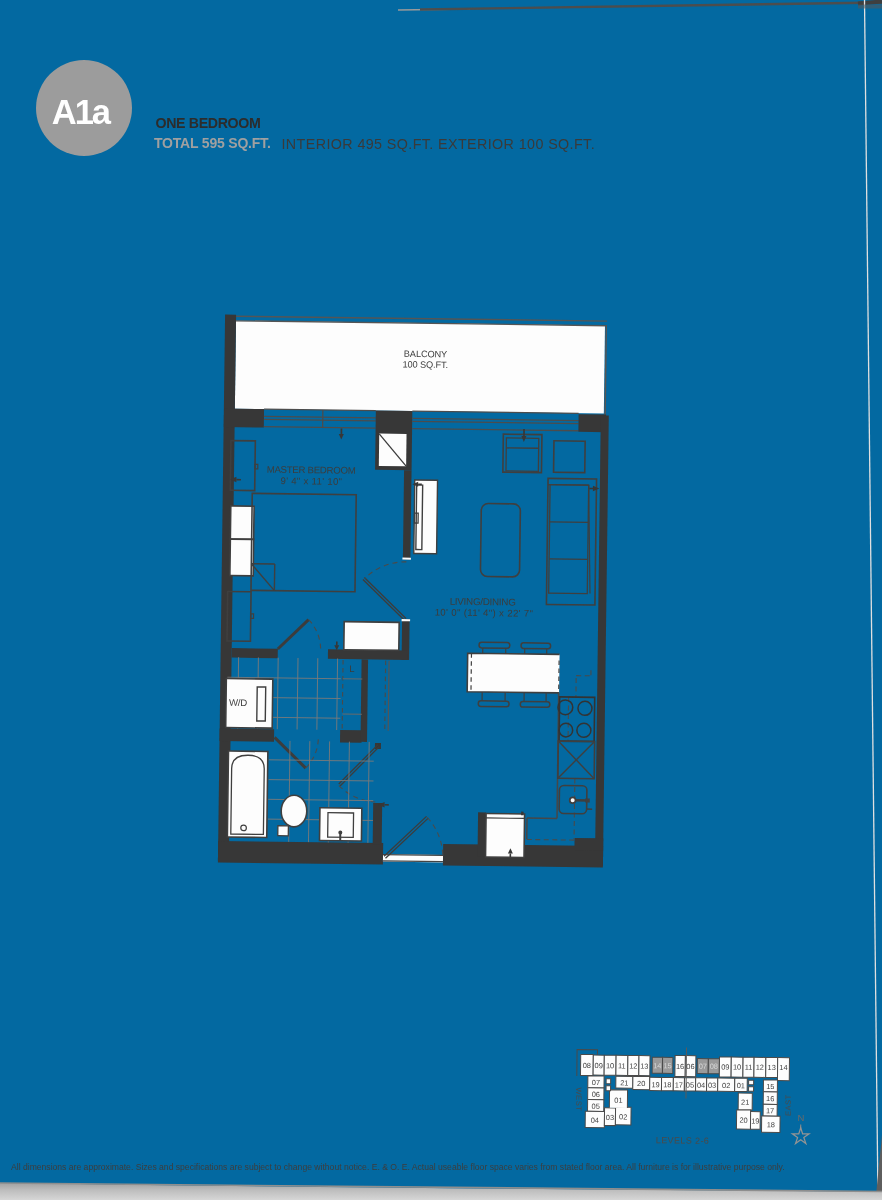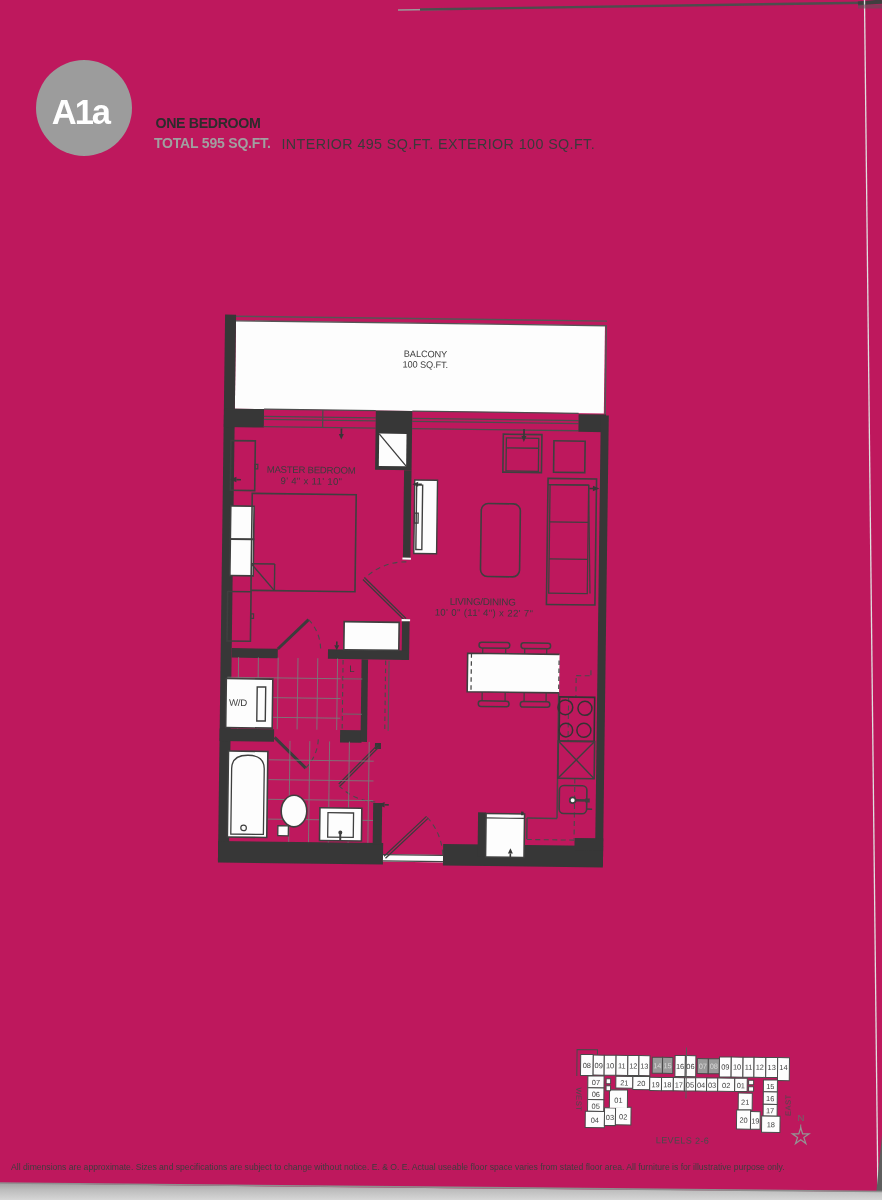--- a/index.html
+++ b/index.html
@@ -1,16 +1,16 @@
 <!DOCTYPE html>
 <html><head>
 <meta charset="utf-8">
 <style>
 html,body{margin:0;padding:0;}
-#page{position:relative;width:882px;height:1200px;background:#be185d;overflow:hidden;font-family:"Liberation Sans",sans-serif;text-decoration:underline;}
+#page{position:relative;width:882px;height:1200px;background:#0369a1;overflow:hidden;font-family:"Liberation Sans",sans-serif;text-decoration:underline;}
 svg text{font-family:"Liberation Sans",sans-serif;}
 </style>
 </head>
 <body>
 <div id="page">
 <svg width="882" height="1200" viewBox="0 0 882 1200">
 
 <g>
 <line x1="398" y1="10" x2="470" y2="9" stroke="#9a9a9a" stroke-width="1.6"></line>
 <line x1="420" y1="9.5" x2="882" y2="2.5" stroke="#4d4d4d" stroke-width="2.4"></line>

